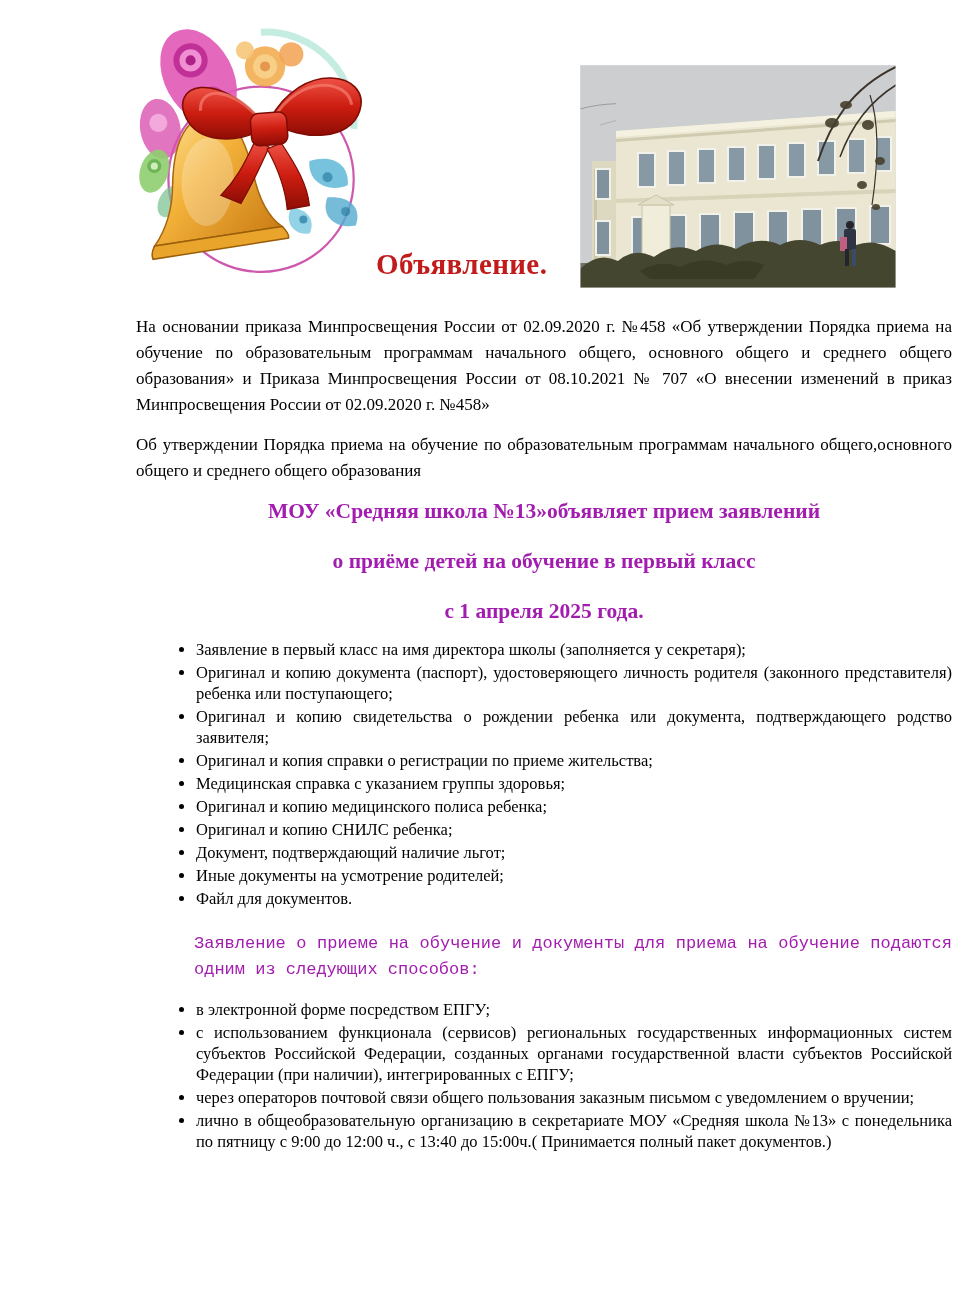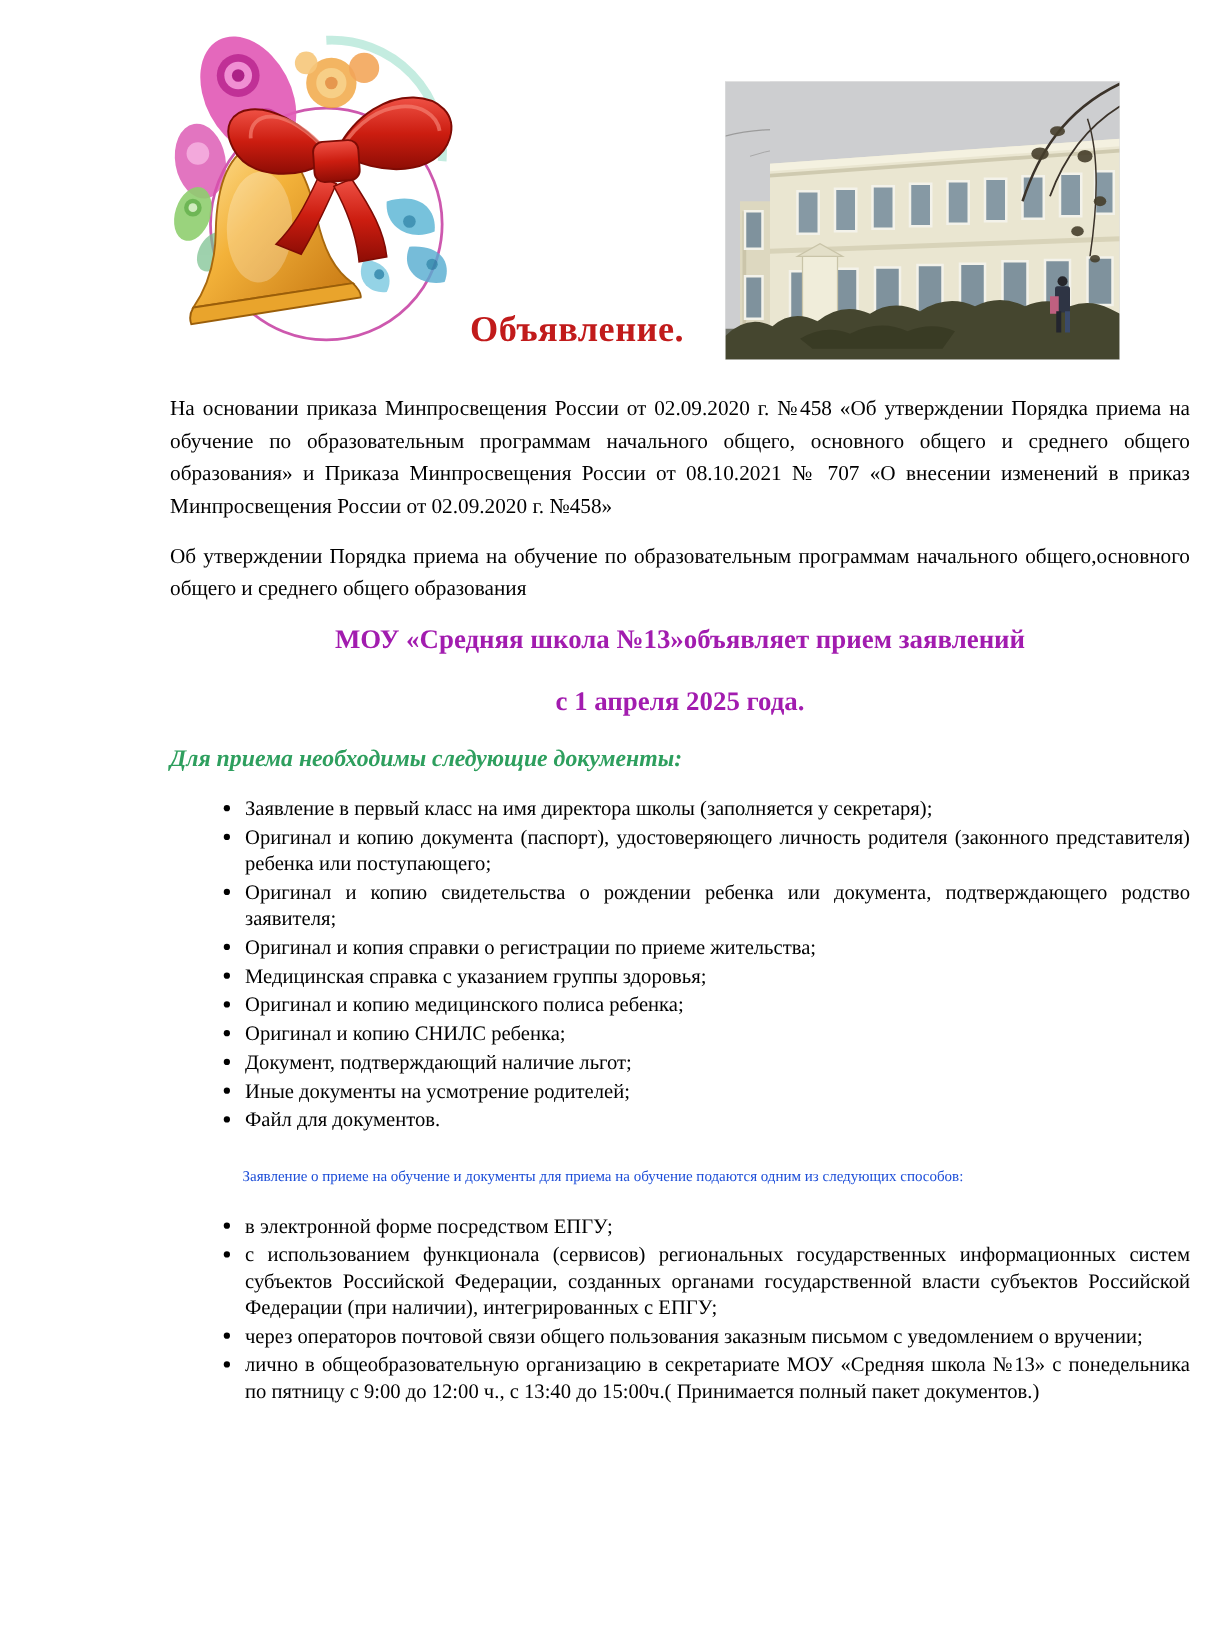--- a/index.html
+++ b/index.html
@@ -26,22 +26,22 @@
   .green-h {
     color:#2e9f5e; font-style:italic; font-weight:bold;
     font-size:19px; line-height:25px; margin:22px 0 0 0;
   }
   ul.doc-list {
     margin:16px 0 0 0; padding:0 0 0 60px;
     font-size:16.5px; line-height:21px; text-align:justify;
   }
   ul.doc-list li { margin:0 0 2px 0; }
   .blue-par {
-    color:#1d4ed8; font-size:12px; line-height:26px;
-    text-align:justify; padding-left:58px; margin:22px 0 0 0;
+    color:#a21caf; font-size:17px; line-height:26px;
+    text-align:justify; padding-left:58px; margin:22px 0 0 0;font-family:Liberation Mono, monospace;
   }
   .footer-line { margin:18px 0 0 -8px; font-size:17.5px; white-space:nowrap; }
   .footer-phone { color:#27a578; }
   .footer-admin { color:#000; }
 </style>
 </head>
 <body>
 
 <div class="page">
 
@@ -184,23 +184,23 @@
       <rect x="0" y="0" width="316" height="223" fill="none" stroke="#e0e0e0"></rect>
     </svg>
   </div>
 
   <div class="content">
 
     <p class="body-par">На основании приказа Минпросвещения России от 02.09.2020 г. №458 «Об утверждении Порядка приема на обучение по образовательным программам начального общего, основного общего и среднего общего образования» и Приказа Минпросвещения России от 08.10.2021 № 707 «О внесении изменений в приказ Минпросвещения России от 02.09.2020 г. №458»</p>
     <p class="body-par">Об утверждении Порядка приема на обучение по образовательным программам начального общего,основного общего и среднего общего образования</p>
 
     <div class="red-h first">МОУ «Средняя школа №13»объявляет прием заявлений</div>
+    <div class="red-h">о приёме детей на обучение в первый класс</div>
     <div class="red-h">с 1 апреля 2025 года.</div>
 
-    <div class="green-h">Для приема необходимы следующие документы:</div>
 
     <ul class="doc-list">
       <li>Заявление в первый класс на имя директора школы (заполняется у секретаря);</li>
       <li>Оригинал и копию документа (паспорт), удостоверяющего личность родителя (законного представителя) ребенка или поступающего;</li>
       <li>Оригинал и копию свидетельства о рождении ребенка или документа, подтверждающего родство заявителя;</li>
       <li>Оригинал и копия справки о регистрации по приеме жительства;</li>
       <li>Медицинская справка с указанием группы здоровья;</li>
       <li>Оригинал и копию медицинского полиса ребенка;</li>
       <li>Оригинал и копию СНИЛС ребенка;</li>
       <li>Документ, подтверждающий наличие льгот;</li>

